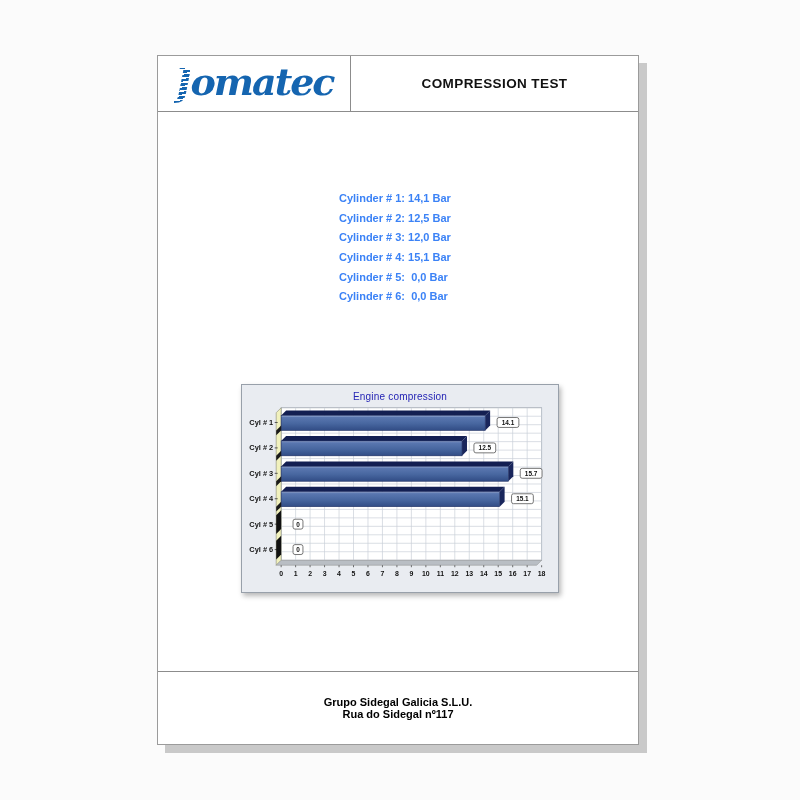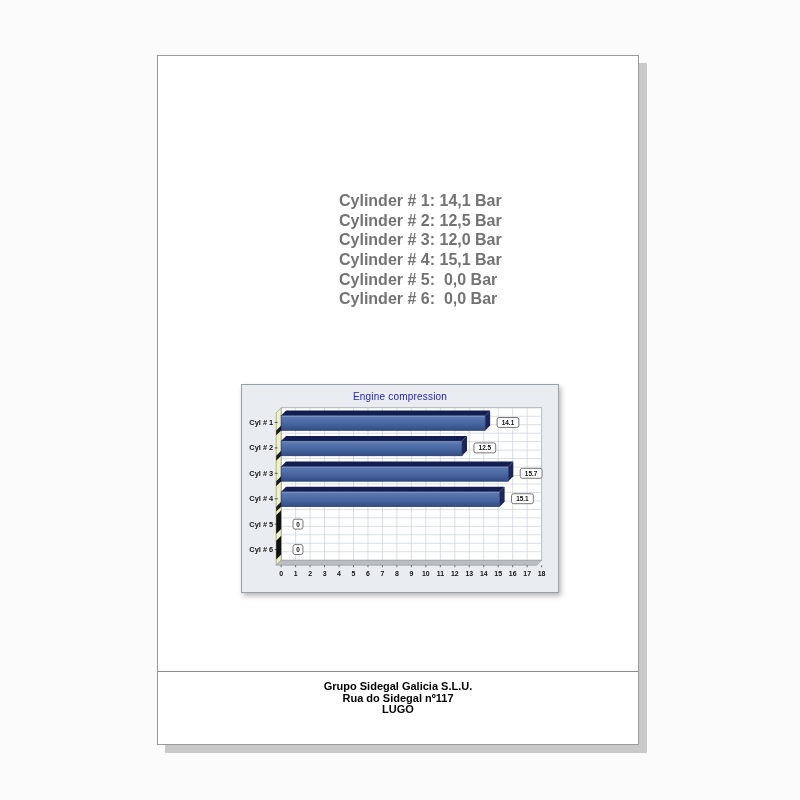--- a/index.html
+++ b/index.html
@@ -36,49 +36,57 @@
   .header-title-cell{
     flex:1;display:flex;align-items:center;justify-content:center;
   }
   .doc-title{
     font-size:13.5px;font-weight:bold;color:#111;letter-spacing:.4px;
   }
   .readings{
     position:absolute;left:181px;top:136px;
   }
   .reading-line{
-    font-size:16px;font-weight:bold;color:#737373;height:19.7px;white-space:pre;
+    font-size:11px;font-weight:bold;color:#3b82f6;height:19.7px;white-space:pre;
   }
   .chart-panel{
     position:absolute;left:83px;top:328px;width:318px;height:209px;
     background:#e9ecf1;border:1px solid #98a0aa;box-sizing:border-box;
     box-shadow:2px 3px 5px #b8b8b8;
   }
   .chart-title{
     position:absolute;left:0;top:6px;width:100%;text-align:center;
     font-size:10px;font-weight:normal;color:#2424b4;letter-spacing:.2px;
   }
   .chart-svg{position:absolute;left:0;top:0;width:100%;height:100%;}
   .ylab{font:bold 7.5px "Liberation Sans",sans-serif;fill:#111;}
   .xlab{font:bold 7px "Liberation Sans",sans-serif;fill:#111;}
   .vlab{font:bold 6.5px "Liberation Sans",sans-serif;fill:#111;}
   .footer{
     position:absolute;left:0;top:615px;width:100%;height:74px;
     border-top:1px solid #8c8c8c;box-sizing:border-box;
-    padding-top:9px;text-align:center;
+    padding-top:25px;text-align:center;
   }
   .footer-line{
     font-size:11px;font-weight:bold;color:#000;line-height:11.6px;
   }
 </style>
 </head>
 <body>
 
 <div class="page">
 
+  <div class="header">
+    <div class="header-logo-cell">
+      <div class="logo"><span class="j">J</span><span>omatec</span></div>
+    </div>
+    <div class="header-title-cell">
+      <div class="doc-title">COMPRESSION TEST</div>
+    </div>
+  </div>
 
   <div class="readings">
       <div class="reading-line">Cylinder # 1: 14,1 Bar</div>
       <div class="reading-line">Cylinder # 2: 12,5 Bar</div>
       <div class="reading-line">Cylinder # 3: 12,0 Bar</div>
       <div class="reading-line">Cylinder # 4: 15,1 Bar</div>
       <div class="reading-line">Cylinder # 5:  0,0 Bar</div>
       <div class="reading-line">Cylinder # 6:  0,0 Bar</div>
     </div>
 
@@ -212,16 +220,15 @@
         <text x="287.3888888888889" y="193" text-anchor="middle" class="xlab">17</text>
         <line x1="302" y1="182" x2="302" y2="184" stroke="#333" stroke-width="0.7"></line>
         <text x="302" y="193" text-anchor="middle" class="xlab">18</text>
       </svg>
     <div class="chart-title">Engine compression</div>
   </div>
 
   <div class="footer">
       <div class="footer-line">Grupo Sidegal Galicia S.L.U.</div>
       <div class="footer-line">Rua do Sidegal nº117</div>
-      <div class="footer-line">LUGO</div>
     </div>
 
 </div>
 
 </body></html>

